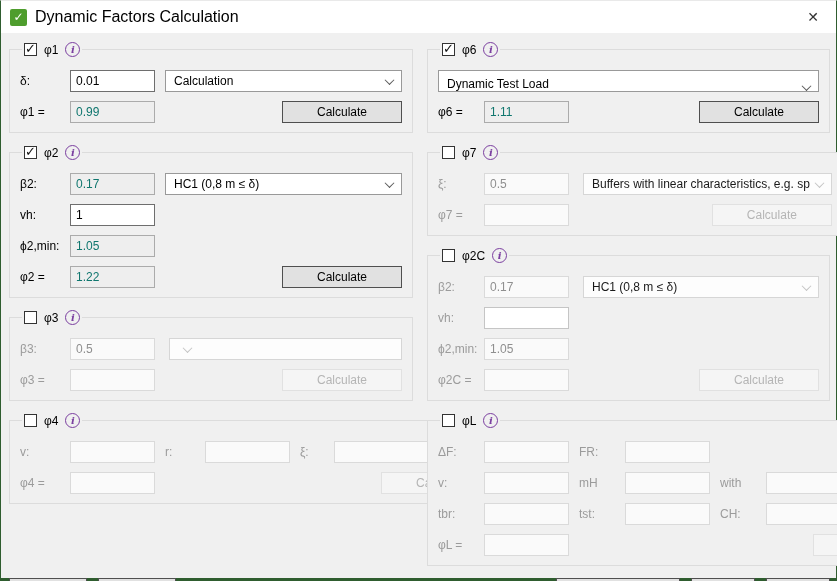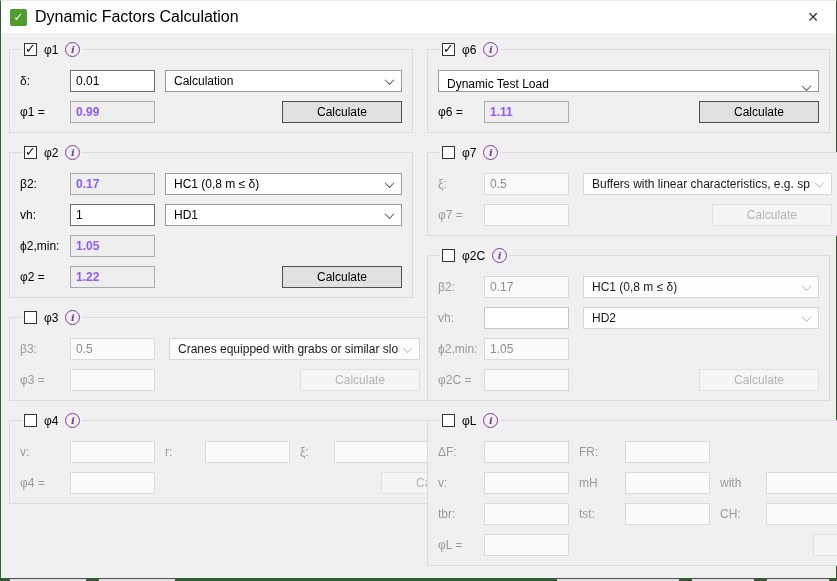--- a/index.html
+++ b/index.html
@@ -46,21 +46,21 @@
   .frow { display:flex; align-items:center; margin-top:9px; }
   .flabel { width:50px; flex:0 0 auto; color:#000; }
   .col-right .flabel { width:46px; }
   .lbl2 { margin-left:10px; width:40px; flex:0 0 auto; }
   .lbl3 { margin-left:10px; width:34px; flex:0 0 auto; }
   .spacer { flex:1 1 auto; }
 
   
   .tbox { width:85px; height:22px; padding:1px 5px; font-family:inherit; font-size:12px; flex:0 0 auto; }
   .tbox.edit { background:#fff; border:1px solid #6e6e6e; color:#000; }
-  .tbox.ro   { background:#eeeeee; border:1px solid #ababab; color:#8b5cf6;font-weight:bold; }
+  .tbox.ro   { background:#eeeeee; border:1px solid #ababab; color:#0f766e; }
   .tbox.dis  { background:#fafafa; border:1px solid #dadada; color:#8f8f8f; }
   .tbox.semi { background:#ffffff; border:1px solid #c5c5c5; color:#000; }
   .tbox.grow { flex:1 1 auto; width:auto; }
 
   
   .combo { flex:1 1 auto; height:22px; margin-left:10px; display:flex; align-items:center;
            padding:0 8px; background:#fff; border:1px solid #999; overflow:hidden; }
   .combo.noml { margin-left:0;align-items:flex-end; }
   .combo-text { white-space:nowrap; overflow:hidden; flex:1 1 auto; color:#000; }
   .chev { width:7px; height:7px; border-right:1.5px solid #5a5a5a; border-bottom:1.5px solid #5a5a5a;
@@ -147,24 +147,20 @@
           <span class="flabel">β2:</span>
           <input class="tbox ro" readonly="" value="0.17" style="">
           <div class="combo">
             <span class="combo-text">HC1 (0,8 m ≤ δ)</span>
             <span class="chev"></span>
           </div>
         </div>
         <div class="frow">
           <span class="flabel">vh:</span>
           <input class="tbox edit" value="1" style="">
-          <div class="combo">
-            <span class="combo-text">HD1</span>
-            <span class="chev"></span>
-          </div>
         </div>
         <div class="frow">
           <span class="flabel">ϕ2,min:</span>
           <input class="tbox ro" readonly="" value="1.05" style="">
         </div>
         <div class="frow">
           <span class="flabel">φ2 =</span>
           <input class="tbox ro" readonly="" value="1.22" style="">
           <span class="spacer"></span>
           <button class="btn calc">Calculate</button>
@@ -178,21 +174,20 @@
           <span class="gtitle">φ3</span>
           <span class="info">
                 <span class="info-i">i</span>
               </span>
         </span>
           </legend>
         <div class="frow">
           <span class="flabel">β3:</span>
           <input class="tbox dis" disabled="" value="0.5" style="">
           <div class="combo dis">
-            <span class="combo-text">Cranes equipped with grabs or similar slo</span>
             <span class="chev"></span>
           </div>
         </div>
         <div class="frow">
           <span class="flabel">φ3 =</span>
           <input class="tbox dis" disabled="" value="" style="">
           <span class="spacer"></span>
           <button class="btn calc dis" disabled="">Calculate</button>
         </div>
       </fieldset>
@@ -297,24 +292,20 @@
           <span class="flabel">β2:</span>
           <input class="tbox dis" disabled="" value="0.17" style="">
           <div class="combo dis">
             <span class="combo-text">HC1 (0,8 m ≤ δ)</span>
             <span class="chev"></span>
           </div>
         </div>
         <div class="frow">
           <span class="flabel">vh:</span>
           <input class="tbox semi" value="" style="">
-          <div class="combo dis">
-            <span class="combo-text">HD2</span>
-            <span class="chev"></span>
-          </div>
         </div>
         <div class="frow">
           <span class="flabel">ϕ2,min:</span>
           <input class="tbox dis" disabled="" value="1.05" style="">
         </div>
         <div class="frow">
           <span class="flabel">φ2C =</span>
           <input class="tbox dis" disabled="" value="" style="">
           <span class="spacer"></span>
           <button class="btn calc dis" disabled="">Calculate</button>

